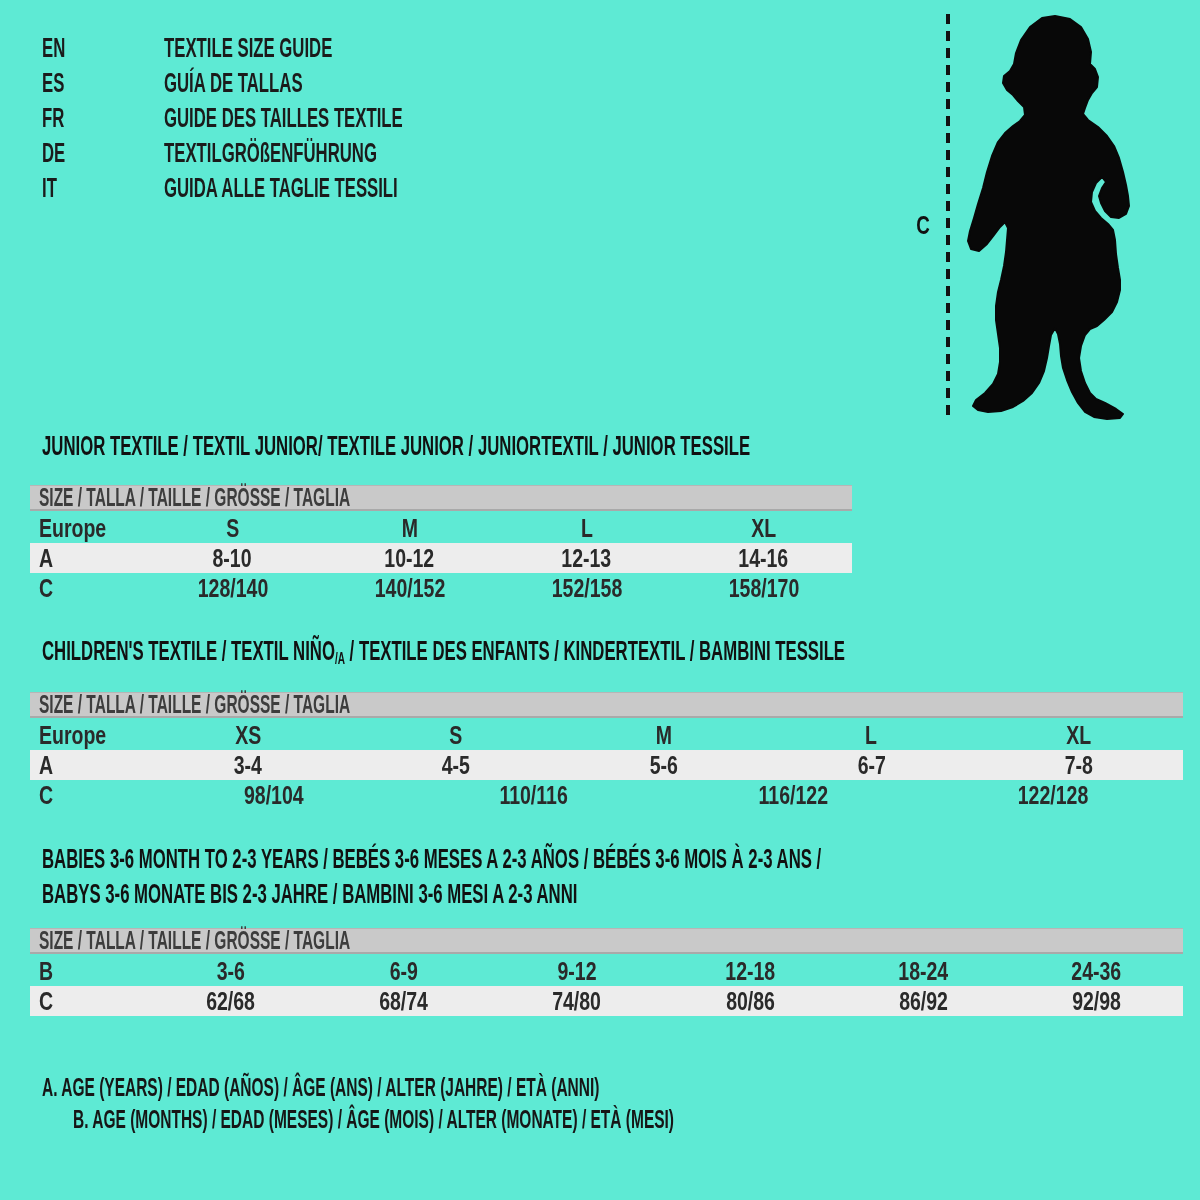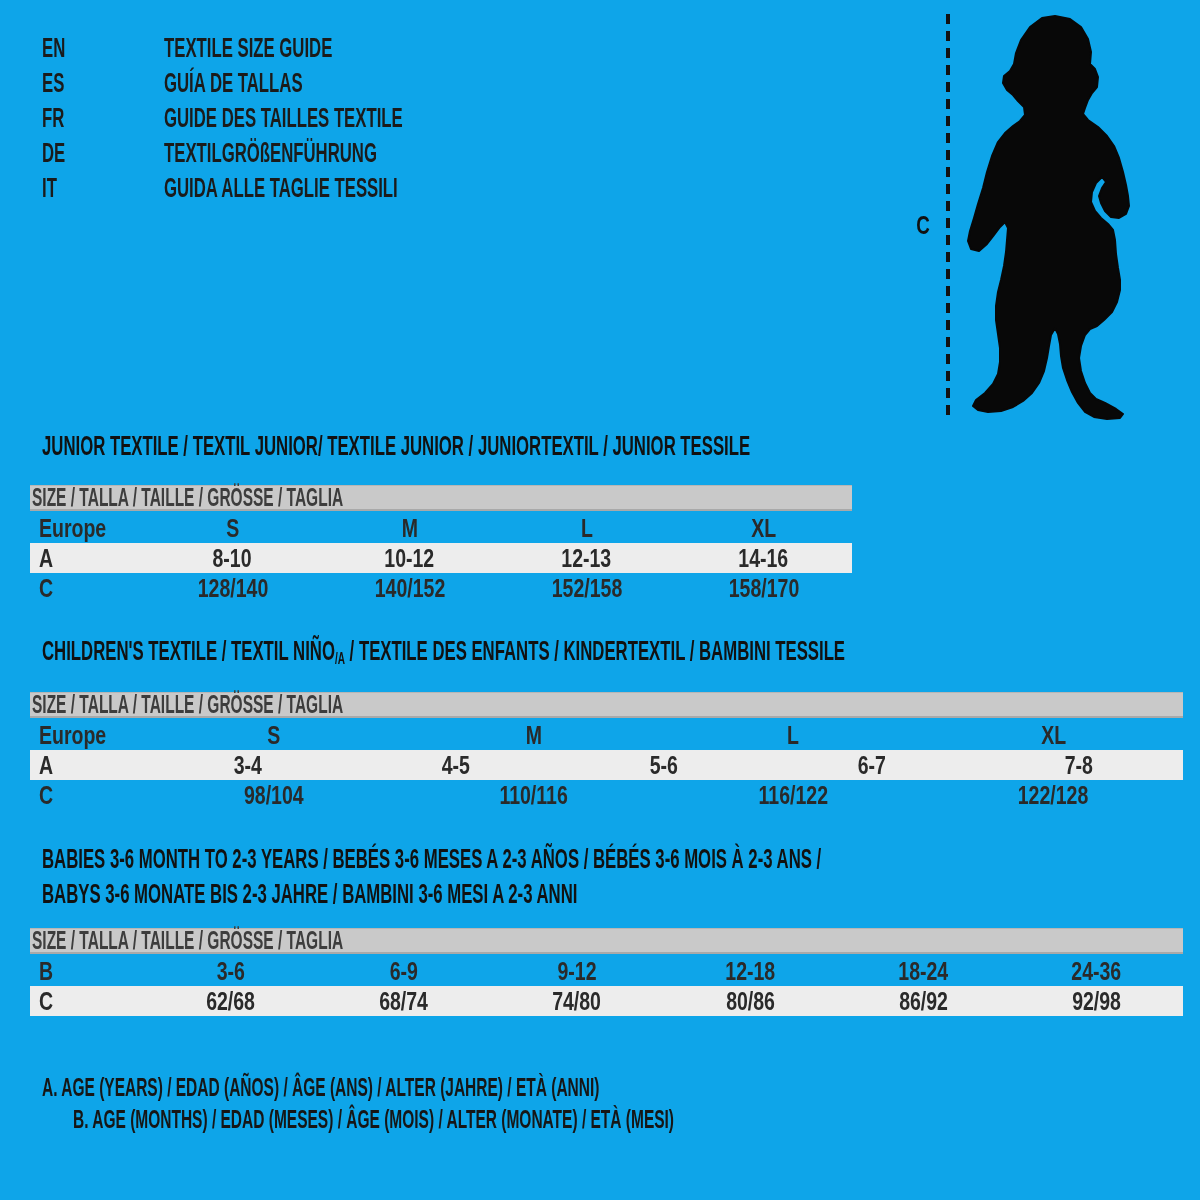--- a/index.html
+++ b/index.html
@@ -1,36 +1,36 @@
 <!DOCTYPE html>
 <html><head>
 <meta charset="utf-8">
 <style>
   html,body{margin:0;padding:0;background:#ffffff;}
-  #page{position:relative;width:1200px;height:1200px;background:#0ea5e9;overflow:hidden;
+  #page{position:relative;width:1200px;height:1200px;background:#5eead4;overflow:hidden;
         font-family:"Liberation Sans",sans-serif;font-weight:bold;color:#1b1b1b;}
 
   
   .cx{display:inline-block;transform:scaleX(0.62);transform-origin:0 50%;white-space:nowrap;letter-spacing:0;}
   .cxc{display:inline-block;transform:scaleX(0.75);transform-origin:50% 50%;white-space:nowrap;}
   .cxl{display:inline-block;transform:scaleX(0.75);transform-origin:0 50%;white-space:nowrap;}
 
   .abs{position:absolute;}
 
   
   .lang-row{position:absolute;left:42px;display:flex;align-items:center;height:36px;font-size:27px;}
   .lang-code{width:122px;}
   
   .sec-title{position:absolute;left:42px;height:26px;display:flex;align-items:center;font-size:27px;color:#111;}
   .sub{font-size:0.60em;vertical-align:-0.22em;}
 
   
   .sizetable{position:absolute;left:30px;}
   .thead{height:23px;background:#c9c9c9;border-top:1px solid #b6b6b6;border-bottom:2px solid #a9a9a9;
-         margin-bottom:2px;display:flex;align-items:center;padding-left:2px;font-size:25px;color:#3d3d3d;}
+         margin-bottom:2px;display:flex;align-items:center;padding-left:9px;font-size:25px;color:#3d3d3d;}
   .trow{height:30px;display:flex;align-items:center;font-size:26px;color:#2a2a2a;}
   .trow.alt{background:#ededed;}
   .c0{width:114px;box-sizing:border-box;padding-left:9px;text-align:left;}
   .cd{flex:1;text-align:center;}
 
   
   .dash-line{position:absolute;left:946px;top:14px;width:4px;height:404px;
              background:repeating-linear-gradient(to bottom,#121212 0 10px,transparent 10px 17px);}
   .fig-label{position:absolute;left:906px;top:212px;width:34px;height:26px;display:flex;align-items:center;justify-content:center;font-size:25px;color:#111;}
 
@@ -116,20 +116,21 @@
 
   <div class="sec-title" style="top:639px;">
     <span class="cx"><span>CHILDREN'S TEXTILE / TEXTIL NIÑO</span><span class="sub">/A</span><span> / TEXTILE DES ENFANTS / KINDERTEXTIL / BAMBINI TESSILE</span></span>
   </div>
   <div class="sizetable" style="top:692px;width:1153px;">
     <div class="thead">
       <span class="cx">SIZE / TALLA / TAILLE / GRÖSSE / TAGLIA</span>
     </div>
     <div class="trow">
       <span class="c0"><span class="cxl">Europe</span></span>
+      <span class="cd"><span class="cxc">XS</span></span>
       <span class="cd"><span class="cxc">S</span></span>
       <span class="cd"><span class="cxc">M</span></span>
       <span class="cd"><span class="cxc">L</span></span>
       <span class="cd"><span class="cxc">XL</span></span>
     </div>
     <div class="trow alt">
       <span class="c0"><span class="cxl">A</span></span>
       <span class="cd"><span class="cxc">3-4</span></span>
       <span class="cd"><span class="cxc">4-5</span></span>
       <span class="cd"><span class="cxc">5-6</span></span>

